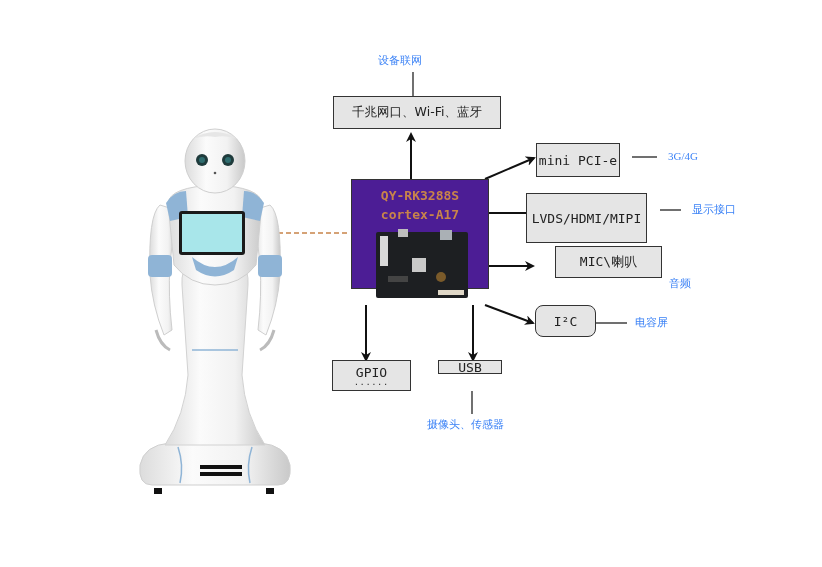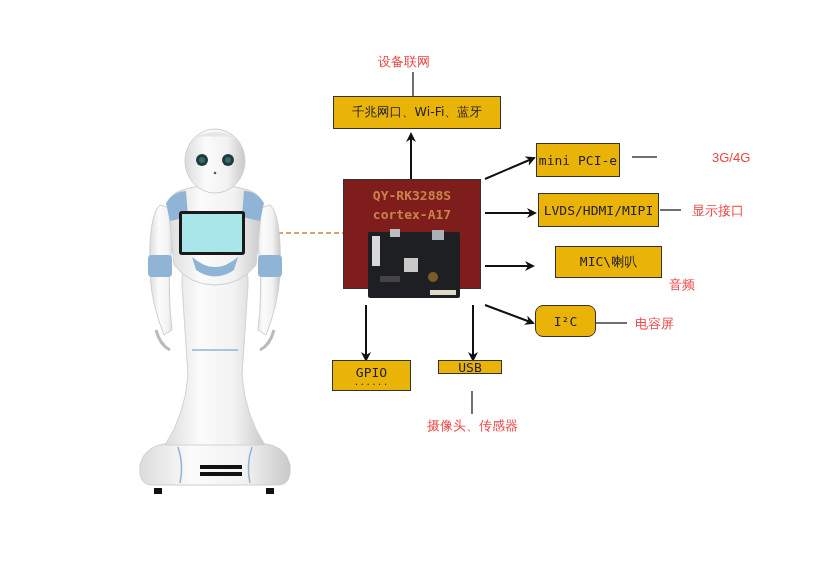--- a/index.html
+++ b/index.html
@@ -1,21 +1,21 @@
 <!DOCTYPE html>
 <html><head>
 <meta charset="utf-8">
 <style>
   html,body{margin:0;padding:0;background:#fff;}
   body{width:822px;height:567px;position:relative;overflow:hidden;font-family:"DejaVu Sans Mono","Liberation Mono",monospace;color:#222;}
   .abs{position:absolute;}
-  .box{position:absolute;border:1.5px solid #333;background:#eab308;display:flex;align-items:center;justify-content:center;font-size:13px;color:#222;box-sizing:border-box;white-space:nowrap;}
-  .lbl{position:absolute;font-size:13px;color:#ef4444;white-space:nowrap;font-family:"DejaVu Sans","Liberation Sans",sans-serif;}
-  .mono{font-family:Liberation Sans, sans-serif;margin-left:44px;}
-  .soc{position:absolute;left:343px;top:179px;width:138px;height:110px;border:1.5px solid #333;box-sizing:border-box;background:#7f1d1d;}
+  .box{position:absolute;border:1.5px solid #333;background:#e5e5e5;display:flex;align-items:center;justify-content:center;font-size:13px;color:#222;box-sizing:border-box;white-space:nowrap;}
+  .lbl{position:absolute;font-size:11px;color:#3b82f6;white-space:nowrap;font-family:"DejaVu Sans","Liberation Sans",sans-serif;}
+  .mono{font-family:Liberation Serif, serif;}
+  .soc{position:absolute;left:351px;top:179px;width:138px;height:110px;border:1.5px solid #333;box-sizing:border-box;background:#4c1d95;}
   .soc .t{position:absolute;left:0;right:0;text-align:center;color:#c8844a;font-size:13px;font-weight:bold;font-family:"DejaVu Sans Mono","Liberation Mono",monospace;}
   svg{position:absolute;left:0;top:0;}
 </style>
 </head>
 <body>
 
 <svg width="822" height="567">
   <defs>
     <marker id="ah" markerWidth="10" markerHeight="10" refX="8" refY="5" orient="auto" markerUnits="userSpaceOnUse">
       <path d="M0,0 L10,5 L0,10 L3,5 Z" fill="#111"></path>
@@ -109,21 +109,21 @@
     <div style="position:absolute;left:62px;top:58px;width:26px;height:5px;background:#e0d8c8;"></div>
     <div style="position:absolute;left:12px;top:44px;width:20px;height:6px;background:#444;"></div>
   </div>
 </div>
 
 <div class="box" style="left:536px;top:143px;width:84px;height:34px;">
   <span>mini PCI-e</span>
 </div>
 <div class="lbl mono" style="left:668px;top:150px;">3G/4G</div>
 
-<div class="box" style="left:538px;top:193px;width:121px;height:34px;">
+<div class="box" style="left:526px;top:193px;width:121px;height:50px;">
   <span>LVDS/HDMI/MIPI</span>
 </div>
 <div class="lbl" style="left:692px;top:202px;">显示接口</div>
 
 <div class="box" style="left:555px;top:246px;width:107px;height:32px;">
   <span>MIC\喇叭</span>
 </div>
 <div class="lbl" style="left:669px;top:256px;margin-top:20px;">音频</div>
 
 <div class="box" style="left:535px;top:305px;width:61px;height:32px;border-radius:8px;">

